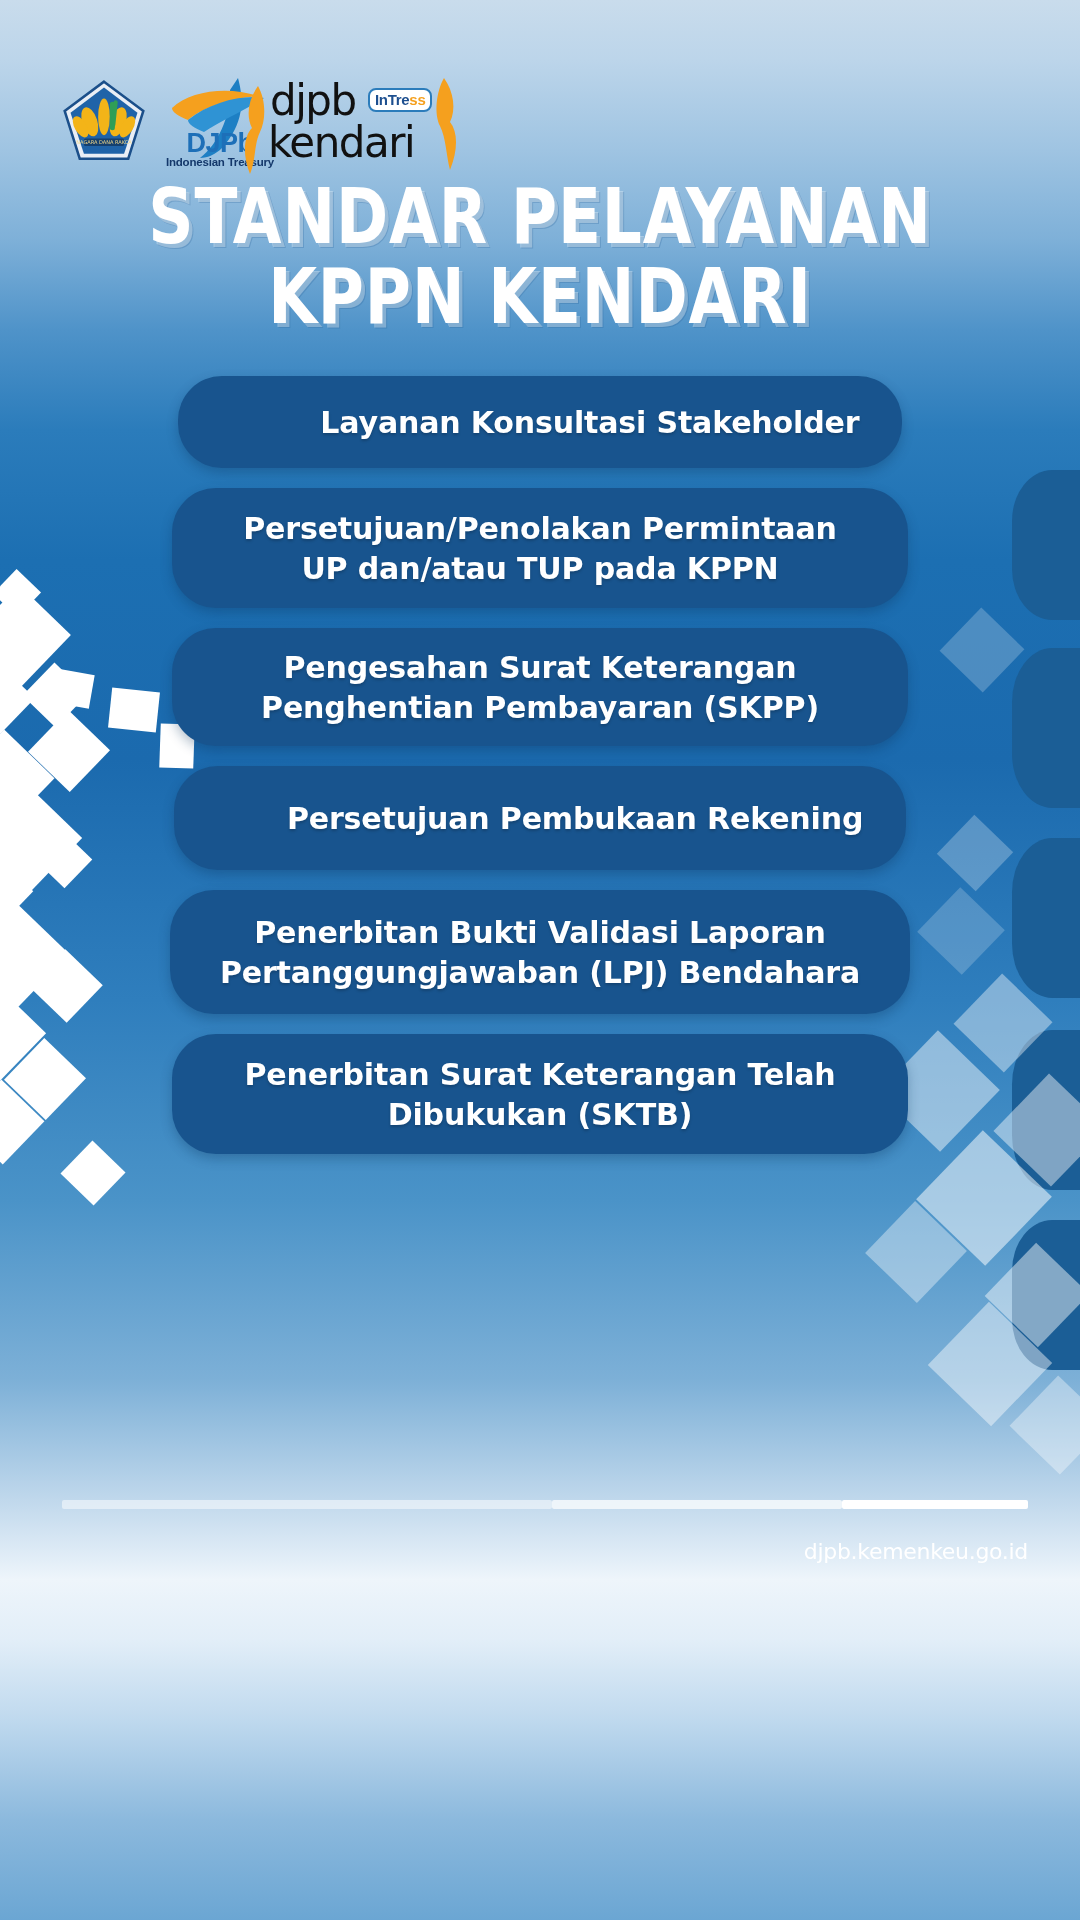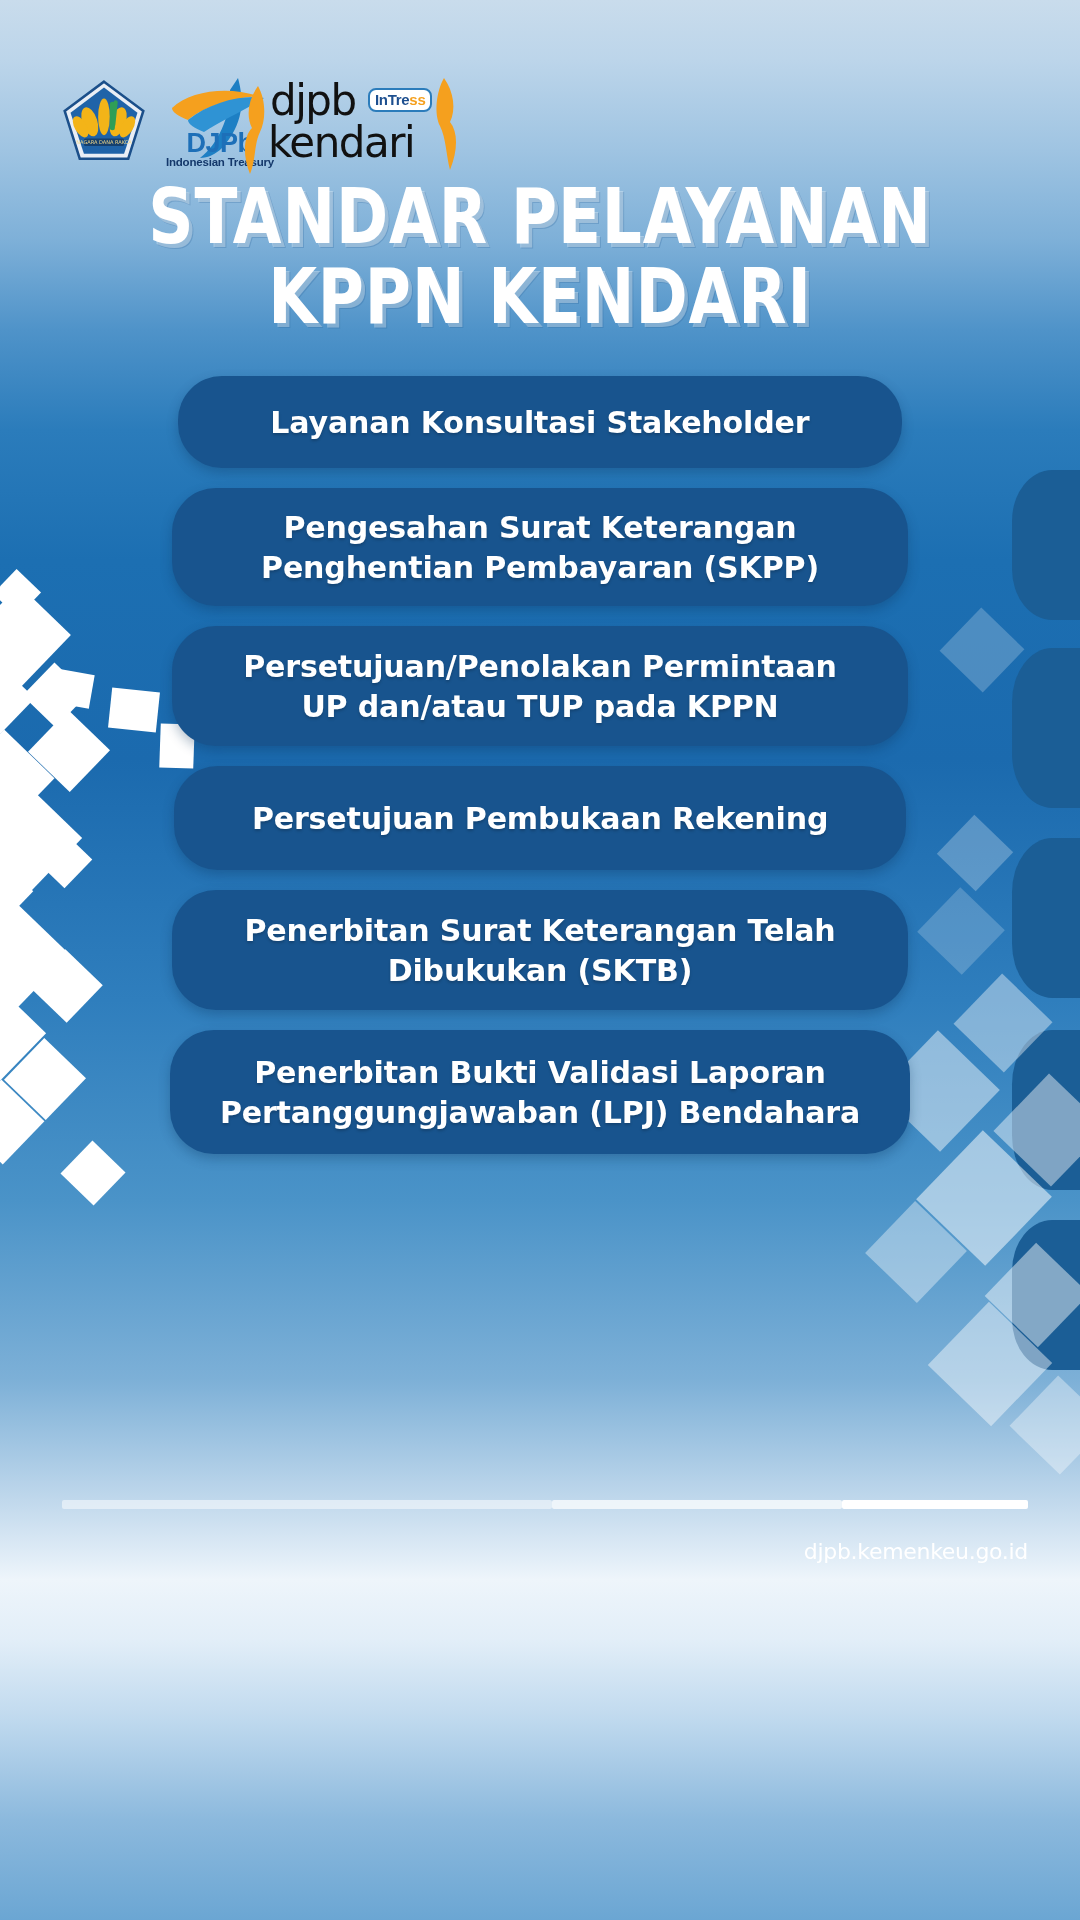--- a/index.html
+++ b/index.html
@@ -89,21 +89,21 @@
   #title1{top:176px;font-size:76px;line-height:82px;}
   #title2{top:256px;font-size:76px;line-height:82px;}
 
   
   .cards{position:absolute;left:0;top:376px;width:1080px;}
   .card{
     position:relative;margin:0 auto 20px auto;
     background:#18548e;
     border-radius:44px;
     box-shadow:0 5px 12px rgba(10,50,90,.30);
-    display:flex;align-items:center;justify-content:center;
+    display:flex;align-items:center;justify-content:flex-end;
     text-align:center;
     color:#ffffff;
     font-family:"DejaVu Sans",sans-serif;
     font-weight:bold;
     font-size:31px;line-height:40px;
     letter-spacing:-.2px;
     padding:0 34px;
     box-sizing:border-box;
     text-shadow:0 2px 3px rgba(0,0,0,.20);
   }
@@ -216,34 +216,34 @@
     </div>
   </div>
 
   <div class="title" id="title1">STANDAR PELAYANAN</div>
   <div class="title" id="title2">KPPN KENDARI</div>
 
   <div class="cards">
     <div class="card c1">
         <span>Layanan Konsultasi Stakeholder</span>
       </div>
+    <div class="card c5">
+        <span>Persetujuan/Penolakan Permintaan UP dan/atau TUP pada KPPN</span>
+      </div>
     <div class="card c4">
         <span>Pengesahan Surat Keterangan Penghentian Pembayaran (SKPP)</span>
       </div>
-    <div class="card c5">
-        <span>Persetujuan/Penolakan Permintaan UP dan/atau TUP pada KPPN</span>
-      </div>
     <div class="card c6">
         <span>Persetujuan Pembukaan Rekening</span>
       </div>
+    <div class="card c8">
+        <span>Penerbitan Bukti Validasi Laporan Pertanggungjawaban (LPJ) Bendahara</span>
+      </div>
     <div class="card c7">
         <span>Penerbitan Surat Keterangan Telah Dibukukan (SKTB)</span>
-      </div>
-    <div class="card c8">
-        <span>Penerbitan Bukti Validasi Laporan Pertanggungjawaban (LPJ) Bendahara</span>
       </div>
   </div>
 
   <div class="footer-bars">
     <div class="bar b1"></div>
     <div class="bar b2"></div>
     <div class="bar b3"></div>
   </div>
   <div class="site">djpb.kemenkeu.go.id</div>
 

